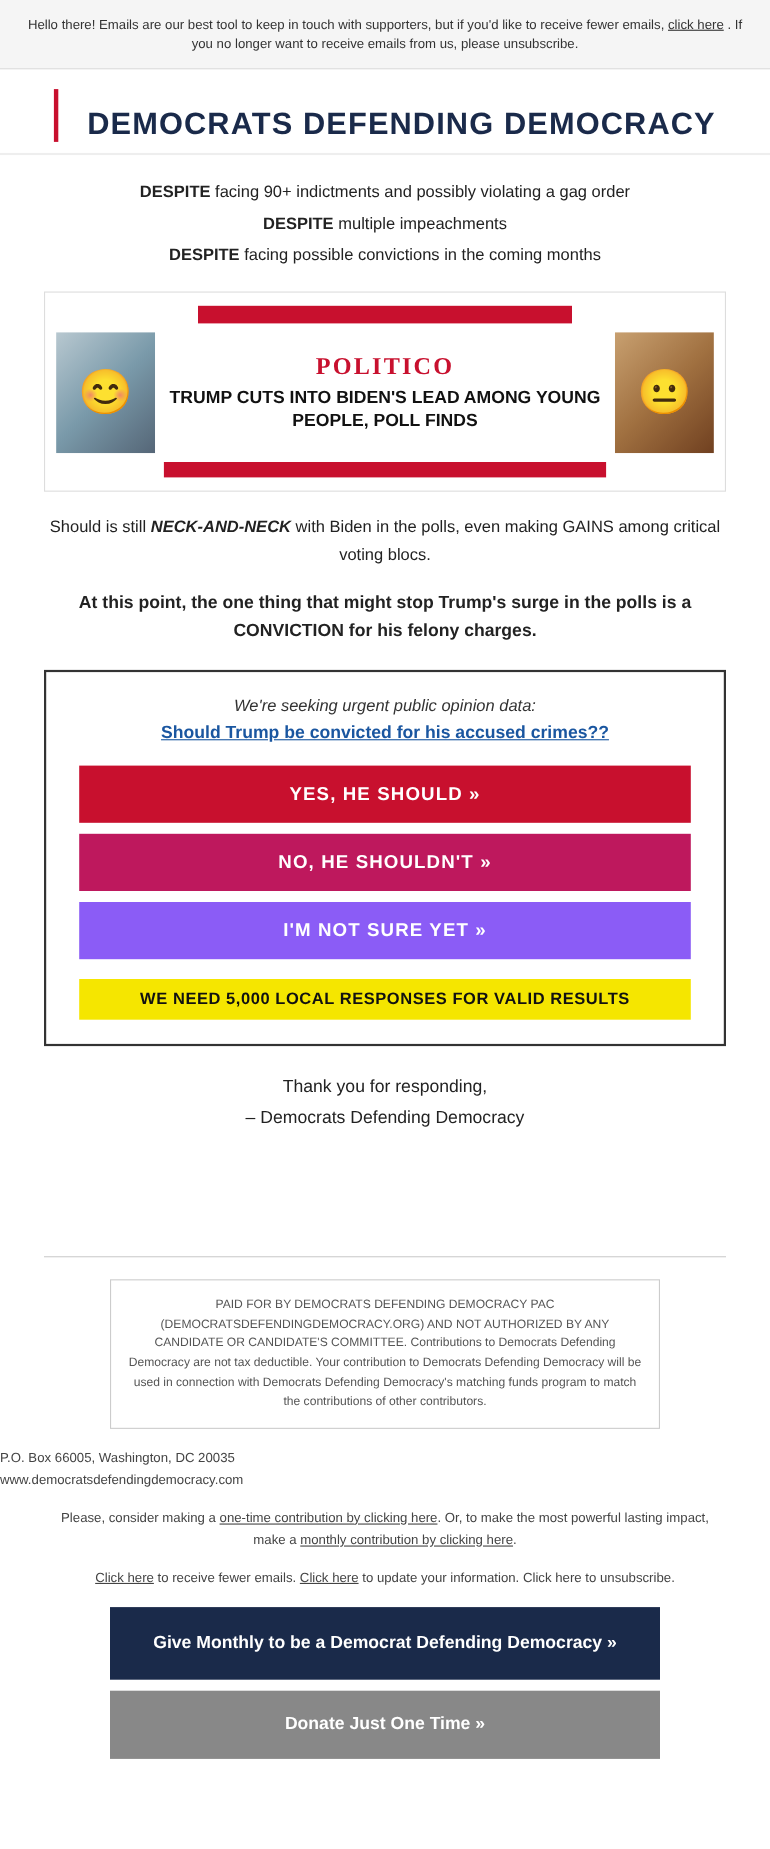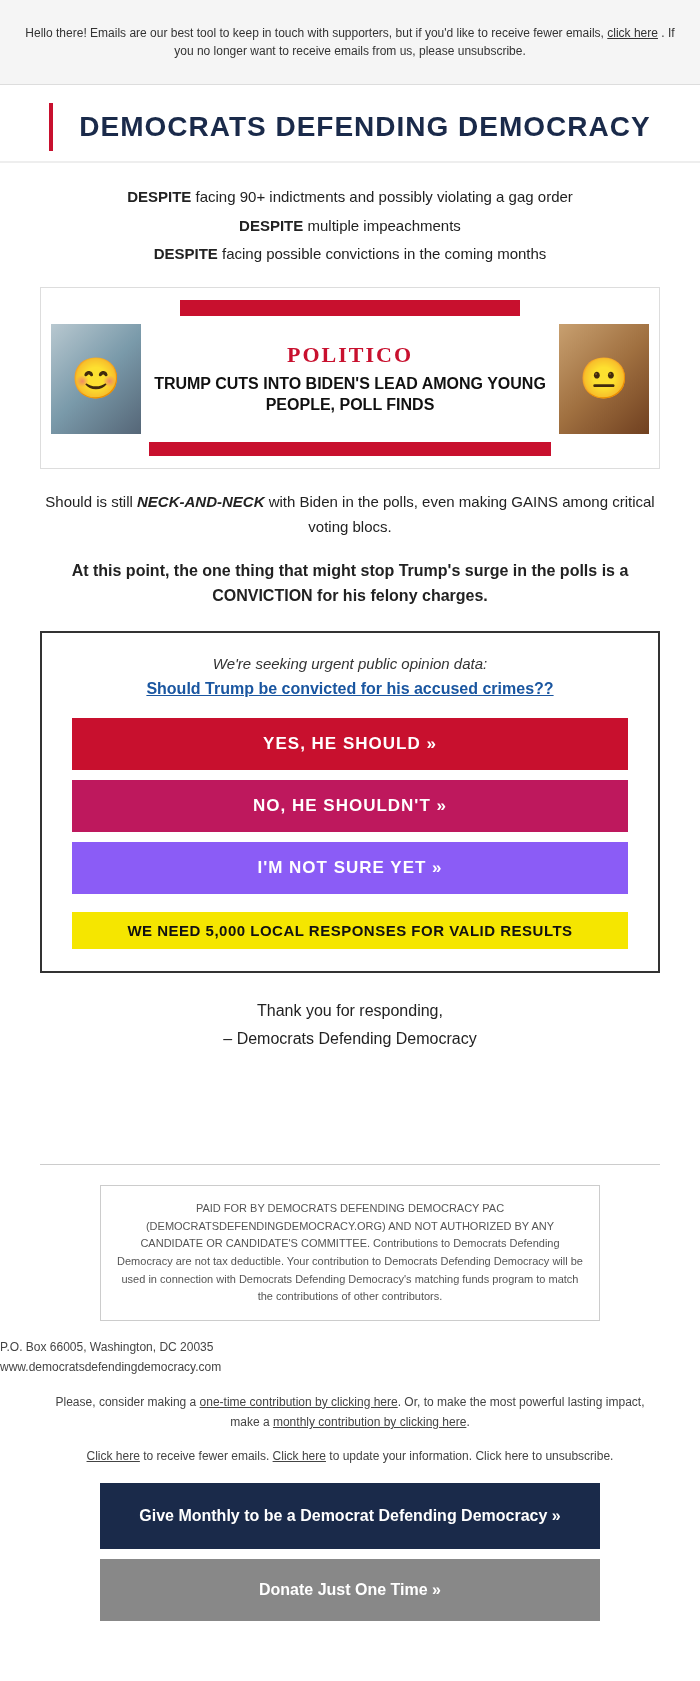--- a/index.html
+++ b/index.html
@@ -9,37 +9,37 @@
       width: 700px;
       margin: 0 auto;
       font-size: 14px;
       color: #222;
     }
 
     
     .top-bar {
       background: #f5f5f5;
       text-align: center;
-      padding: 24px 20px;
+      padding: 13px 20px;
       font-size: 12px;
       color: #333;
       line-height: 1.5;
       border-bottom: 1px solid #ddd;
     }
     .top-bar a { color: #333; }
 
     
     .header {
       text-align: center;
       padding: 18px 20px 10px;
       border-bottom: 2px solid #eee;
     }
     .header-logo {
       display: flex;
-      align-items: center;
+      align-items: flex-end;
       justify-content: center;
       gap: 20px;
     }
     .header-bar {
       display: inline-block;
       width: 4px;
       height: 48px;
       background: #c8102e;
       margin-right: 6px;
     }

